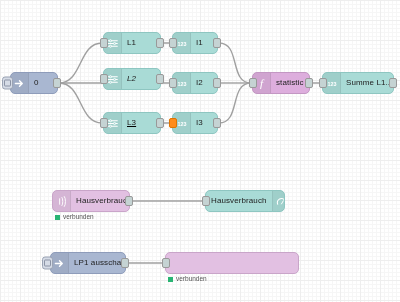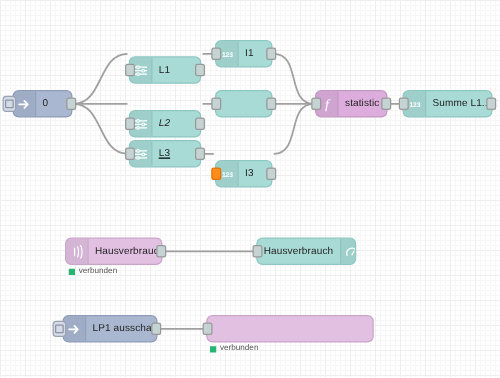--- a/index.html
+++ b/index.html
@@ -163,40 +163,40 @@
         <div class="body">
           <div class="icon-box">
             <svg width="11" height="11" viewBox="0 0 16 16">
               <path d="M2 8h9M8 4l4 4-4 4" stroke="#fff" stroke-width="2" fill="none" stroke-linecap="round" stroke-linejoin="round"></path>
             </svg>
           </div>
           <span class="node-label">0</span>
         </div>
         <div class="port out"></div>
       </div>
-      <div class="node t-teal" style="left: 103px; top: 45px; width: 58px;">
+      <div class="node t-teal" style="left: 103px; top: 32px; width: 58px;">
         <div class="body">
           <div class="icon-box">
             <svg width="11" height="11" viewBox="0 0 16 16">
               <g stroke="#fff" stroke-width="1.5" stroke-linecap="round">
                 <path d="M1 4h14M1 8h14M1 12h14"></path>
               </g>
               <g fill="#a9dbd6" stroke="#fff" stroke-width="1.2">
                 <circle cx="5" cy="4" r="1.6"></circle>
                 <circle cx="11" cy="8" r="1.6"></circle>
                 <circle cx="5" cy="12" r="1.6"></circle>
               </g>
             </svg>
           </div>
           <span class="node-label">L1</span>
         </div>
         <div class="port in"></div>
         <div class="port out"></div>
       </div>
-      <div class="node t-teal" style="left: 103px; top: 88px; width: 58px; font-style: italic;">
+      <div class="node t-teal" style="left: 103px; top: 68px; width: 58px; font-style: italic;">
         <div class="body">
           <div class="icon-box">
             <svg width="11" height="11" viewBox="0 0 16 16">
               <g stroke="#fff" stroke-width="1.5" stroke-linecap="round">
                 <path d="M1 4h14M1 8h14M1 12h14"></path>
               </g>
               <g fill="#a9dbd6" stroke="#fff" stroke-width="1.2">
                 <circle cx="5" cy="4" r="1.6"></circle>
                 <circle cx="11" cy="8" r="1.6"></circle>
                 <circle cx="5" cy="12" r="1.6"></circle>
@@ -233,24 +233,32 @@
             <svg width="12" height="9" viewBox="0 0 20 12">
               <text x="10" y="9.5" font-family="'Liberation Sans',sans-serif" font-size="9" font-weight="bold" fill="#fff" text-anchor="middle">123</text>
             </svg>
           </div>
           <span class="node-label">I1</span>
         </div>
         <div class="port in"></div>
         <div class="port out"></div>
       </div>
       <div class="node t-teal" style="left: 172px; top: 72px; width: 46px;">
-        <div class="port in"></div>
-        <div class="port out"></div>
-      </div>
-      <div class="node t-teal" style="left: 172px; top: 128px; width: 46px;">
+        <div class="body">
+          <div class="icon-box">
+            <svg width="12" height="9" viewBox="0 0 20 12">
+              <text x="10" y="9.5" font-family="'Liberation Sans',sans-serif" font-size="9" font-weight="bold" fill="#fff" text-anchor="middle">123</text>
+            </svg>
+          </div>
+          <span class="node-label">I2</span>
+        </div>
+        <div class="port in"></div>
+        <div class="port out"></div>
+      </div>
+      <div class="node t-teal" style="left: 172px; top: 112px; width: 46px;">
         <div class="body">
           <div class="icon-box">
             <svg width="12" height="9" viewBox="0 0 20 12">
               <text x="10" y="9.5" font-family="'Liberation Sans',sans-serif" font-size="9" font-weight="bold" fill="#fff" text-anchor="middle">123</text>
             </svg>
           </div>
           <span class="node-label">I3</span>
         </div>
         <div class="port in highlight"></div>
         <div class="port out"></div>

